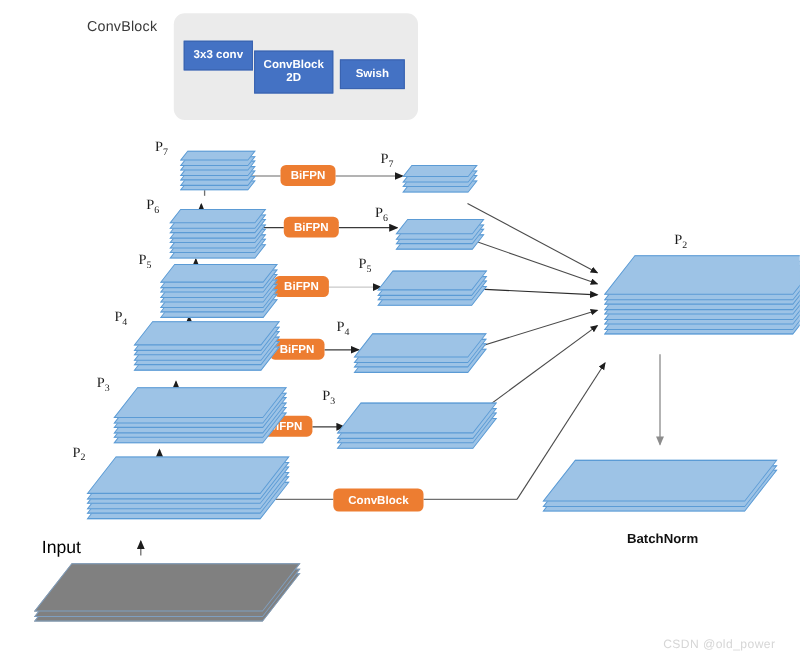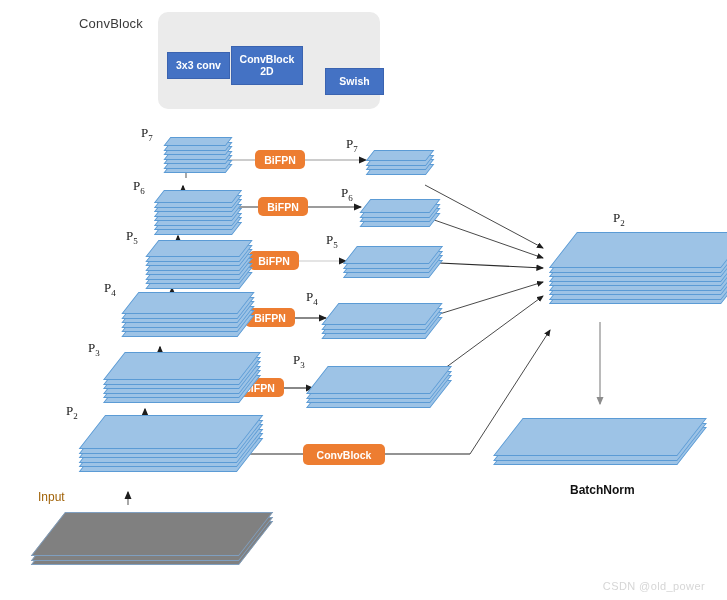--- a/index.html
+++ b/index.html
@@ -19,32 +19,32 @@
   .legend-title{
     position:absolute;left:0;top:16px;width:222px;text-align:center;
     font-size:13px;color:#3a3a3a;letter-spacing:.2px;
   }
   .legend-node{
     position:absolute;background:#4472c4;color:#ffffff;
     font-size:10.5px;font-weight:bold;line-height:1.1;
     display:flex;align-items:center;justify-content:center;text-align:center;
     border:1px solid #3a63b0;
   }
-  #lg-n0{left:167px;top:52px;width:61px;height:25px;}
+  #lg-n0{left:167px;top:37px;width:61px;height:25px;}
   #lg-n1{left:231px;top:46px;width:70px;height:37px;}
-  #lg-n2{left:309px;top:68px;width:57px;height:25px;margin-left:16px;}
+  #lg-n2{left:309px;top:54px;width:57px;height:25px;}
 
   
   .plabel{
     position:absolute;font-family:"Liberation Serif", serif;
     font-size:13px;color:#1a1a1a;white-space:nowrap;
   }
   .plabel sub{font-size:9px;}
   .plain-label{
-    position:absolute;font-size:12px;color:#a16207;white-space:nowrap;
+    position:absolute;font-size:16px;color:#000000;white-space:nowrap;
   }
   .bold-label{
     position:absolute;font-size:12px;font-weight:bold;color:#111;white-space:nowrap;
   }
 
   
   .pill{
     position:absolute;background:#ed7d31;color:#fff;border-radius:5px;
     font-size:10.5px;font-weight:bold;display:flex;align-items:center;
     justify-content:center;white-space:nowrap;

